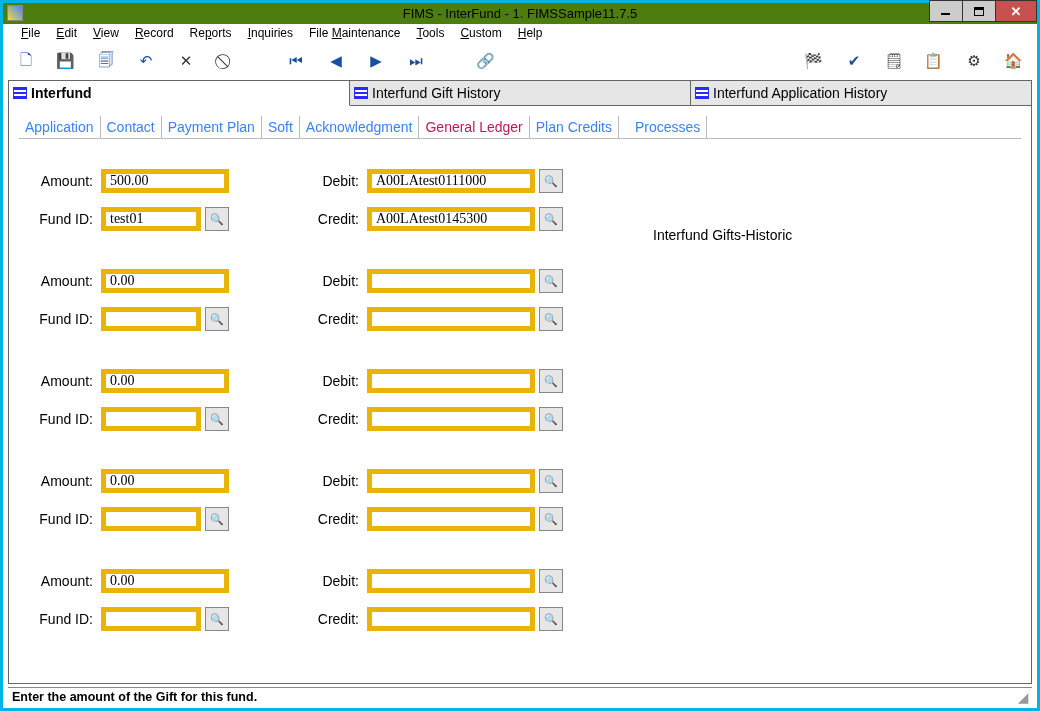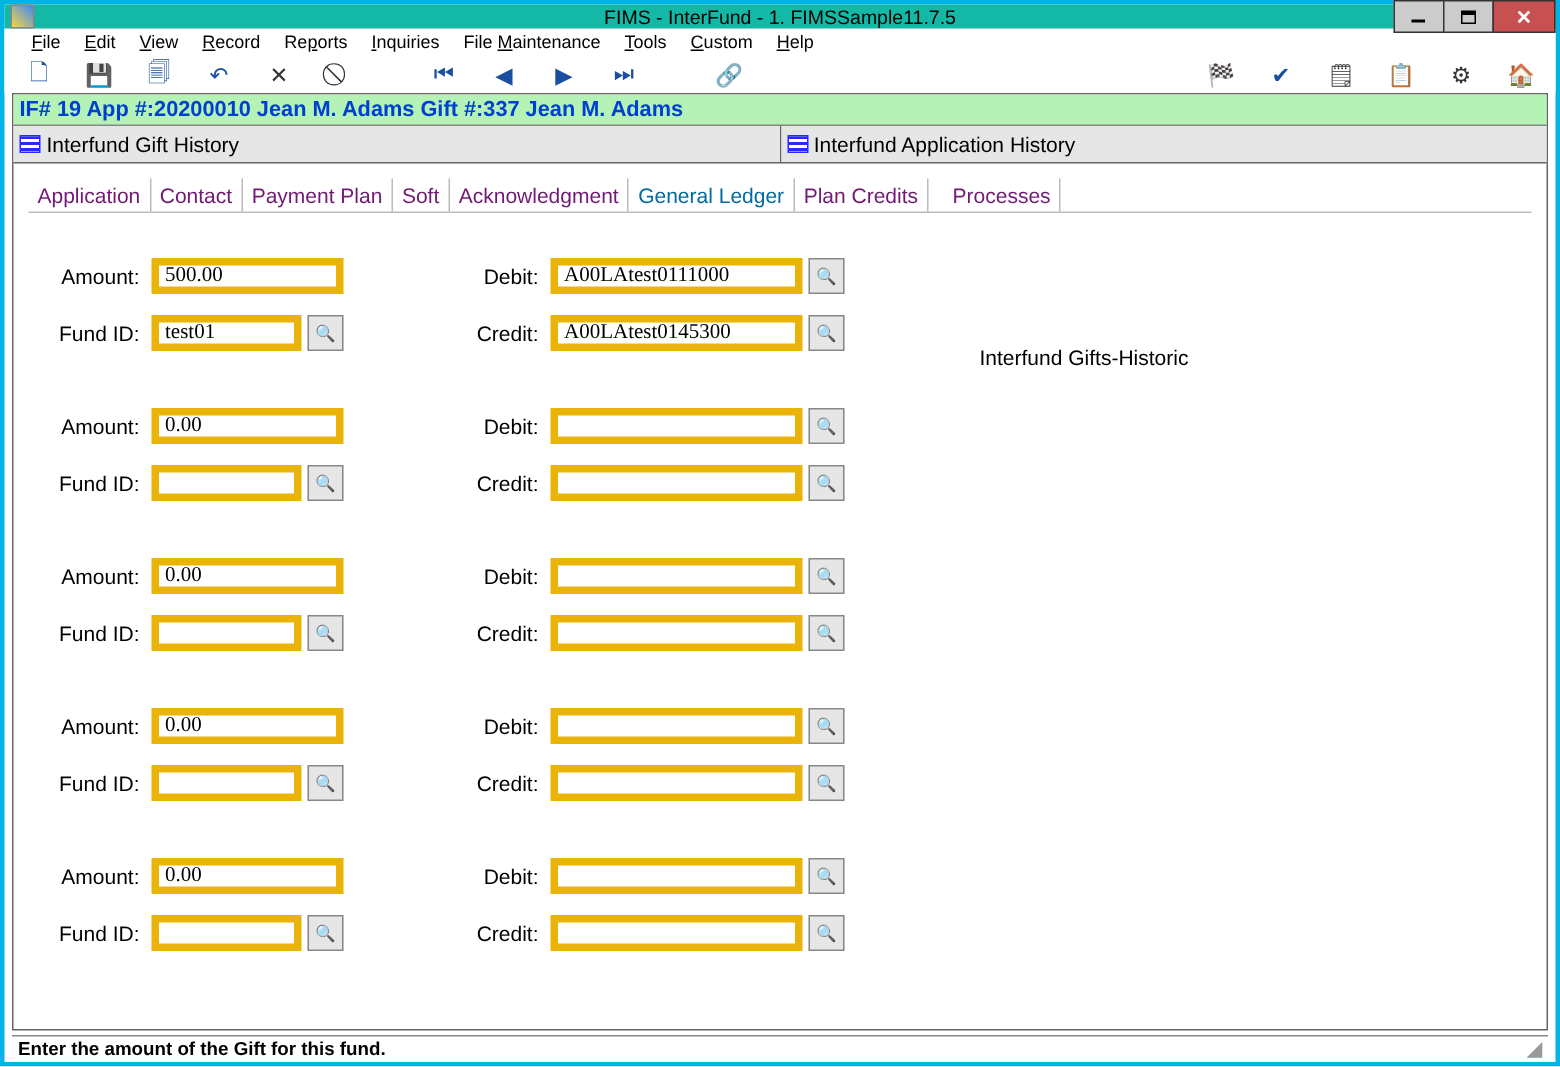--- a/index.html
+++ b/index.html
@@ -1,18 +1,18 @@
 <!DOCTYPE html>
 <html><head>
 <meta charset="utf-8">
 <style>
   * { box-sizing: border-box; font-family: Tahoma, Arial, sans-serif; }
   body { margin: 0; padding: 0; background: #fff; }
   .window-frame { width: 1040px; height: 711px; border: 3px solid #00B4E6; position: relative; background: #fff; display: flex; flex-direction: column; }
-  .title-bar { background: #14b8a6; height: 24px; display: flex; align-items: center; position: relative; }
+  .title-bar { background: #4d7c0f; height: 24px; display: flex; align-items: center; position: relative; }
   .title-bar .icon-sprite { margin-left: 4px; width: 16px; height: 16px; background: linear-gradient(45deg,#f4d742,#4287f5); border: 1px solid #888; }
   .title-bar .title-text { position: absolute; left: 50%; transform: translateX(-50%); font-size: 13px; color: #000; white-space: nowrap; }
   .title-bar .win-btns { position: absolute; right: 0; top: -3px; display: flex; }
   .win-btn { width: 34px; height: 22px; border: 1px solid #333; background: #ccc; display: flex; align-items: center; justify-content: center; font-size: 13px; font-weight: bold; margin-left: -1px; }
   .win-btn.close { background: #C75050; color: #fff; width: 42px; }
 
   .menu-bar { background: #fff; height: 22px; display: flex; align-items: center; padding-left: 10px; gap: 0; font-size: 12px; border-bottom: 0px; }
   .menu-item { padding: 2px 8px; cursor: default; }
   .menu-item u { text-decoration: underline; }
 
@@ -25,22 +25,22 @@
   .doc-area { flex: 1; border: 1px solid #666; margin: 0 5px 3px 5px; display: flex; flex-direction: column; background: #fff; position: relative; }
   .context-bar { background: #B5F2B5; color: #0040D0; font-weight: bold; font-size: 14.5px; padding: 2px 4px; border-bottom: 1px solid #888; }
   .main-tabs { display: flex; height: 25px; border-bottom: 1px solid #666; }
   .main-tab { flex: 1; background: #E6E6E6; border-right: 1px solid #666; display: flex; align-items: center; padding-left: 4px; font-size: 14px; color: #000; cursor: default; }
   .main-tab.active { background: #fff; font-weight: bold; border-bottom: 1px solid #fff; margin-bottom: -1px; }
   .main-tab .grid-icon { width: 14px; height: 12px; background: repeating-linear-gradient(to bottom, #2a2aff 0 2px, #fff 2px 4px); border: 1px solid #2a2aff; margin-right: 4px; }
   .main-tab:last-child { border-right: none; }
 
   .sub-tab-area { padding: 10px 4px 4px 4px; flex: 1; display: flex; flex-direction: column; }
   .sub-tabs { display: flex; font-size: 14px; border-bottom: 1px solid #bbb; margin: 0 6px 10px 6px; }
-  .sub-tab { padding: 3px 6px; color: #701a75; cursor: default; border-right: 1px solid #bbb; }
-  .sub-tab.active { color: #0369a1; }
+  .sub-tab { padding: 3px 6px; color: #3b82f6; cursor: default; border-right: 1px solid #bbb; }
+  .sub-tab.active { color: #be185d; }
   .sub-tab:last-child { border-right: 1px solid #bbb; margin-left: 10px; }
 
   .form-body { flex: 1; padding: 20px 20px 10px 20px; display: flex; flex-direction: column; position: relative; }
   .row-pair { display: flex; gap: 80px; margin-bottom: 38px; }
   .left-col, .right-col { display: flex; flex-direction: column; gap: 14px; }
   .field { display: flex; align-items: center; }
   .field label { width: 60px; text-align: right; margin-right: 8px; font-size: 14px; }
   .right-col .field label { width: 50px; }
   .field input { height: 24px; border: 5px solid #eab308; padding: 2px 4px; font-size: 14px; font-family: Liberation Serif, serif; }
   .in-amount { width: 128px; }
@@ -107,22 +107,25 @@
       <span class="tool-icon">🏁</span>
       <span class="tool-icon blue">✔</span>
       <span class="tool-icon">🗒</span>
       <span class="tool-icon">📋</span>
       <span class="tool-icon">⚙</span>
       <span class="tool-icon blue">🏠</span>
     </div>
   </div>
 
   <div class="doc-area">
-    <div class="context-bar">IF# 19 App #:20200010 Jean M. Adams   Gift #:337 Jean M. Adams</div>
     <div class="main-tabs">
+      <div class="main-tab active">
+          <span class="grid-icon"></span>
+          <span>Interfund</span>
+        </div>
       <div class="main-tab">
           <span class="grid-icon"></span>
           <span>Interfund Gift History</span>
         </div>
       <div class="main-tab">
           <span class="grid-icon"></span>
           <span>Interfund Application History</span>
         </div>
     </div>
 

